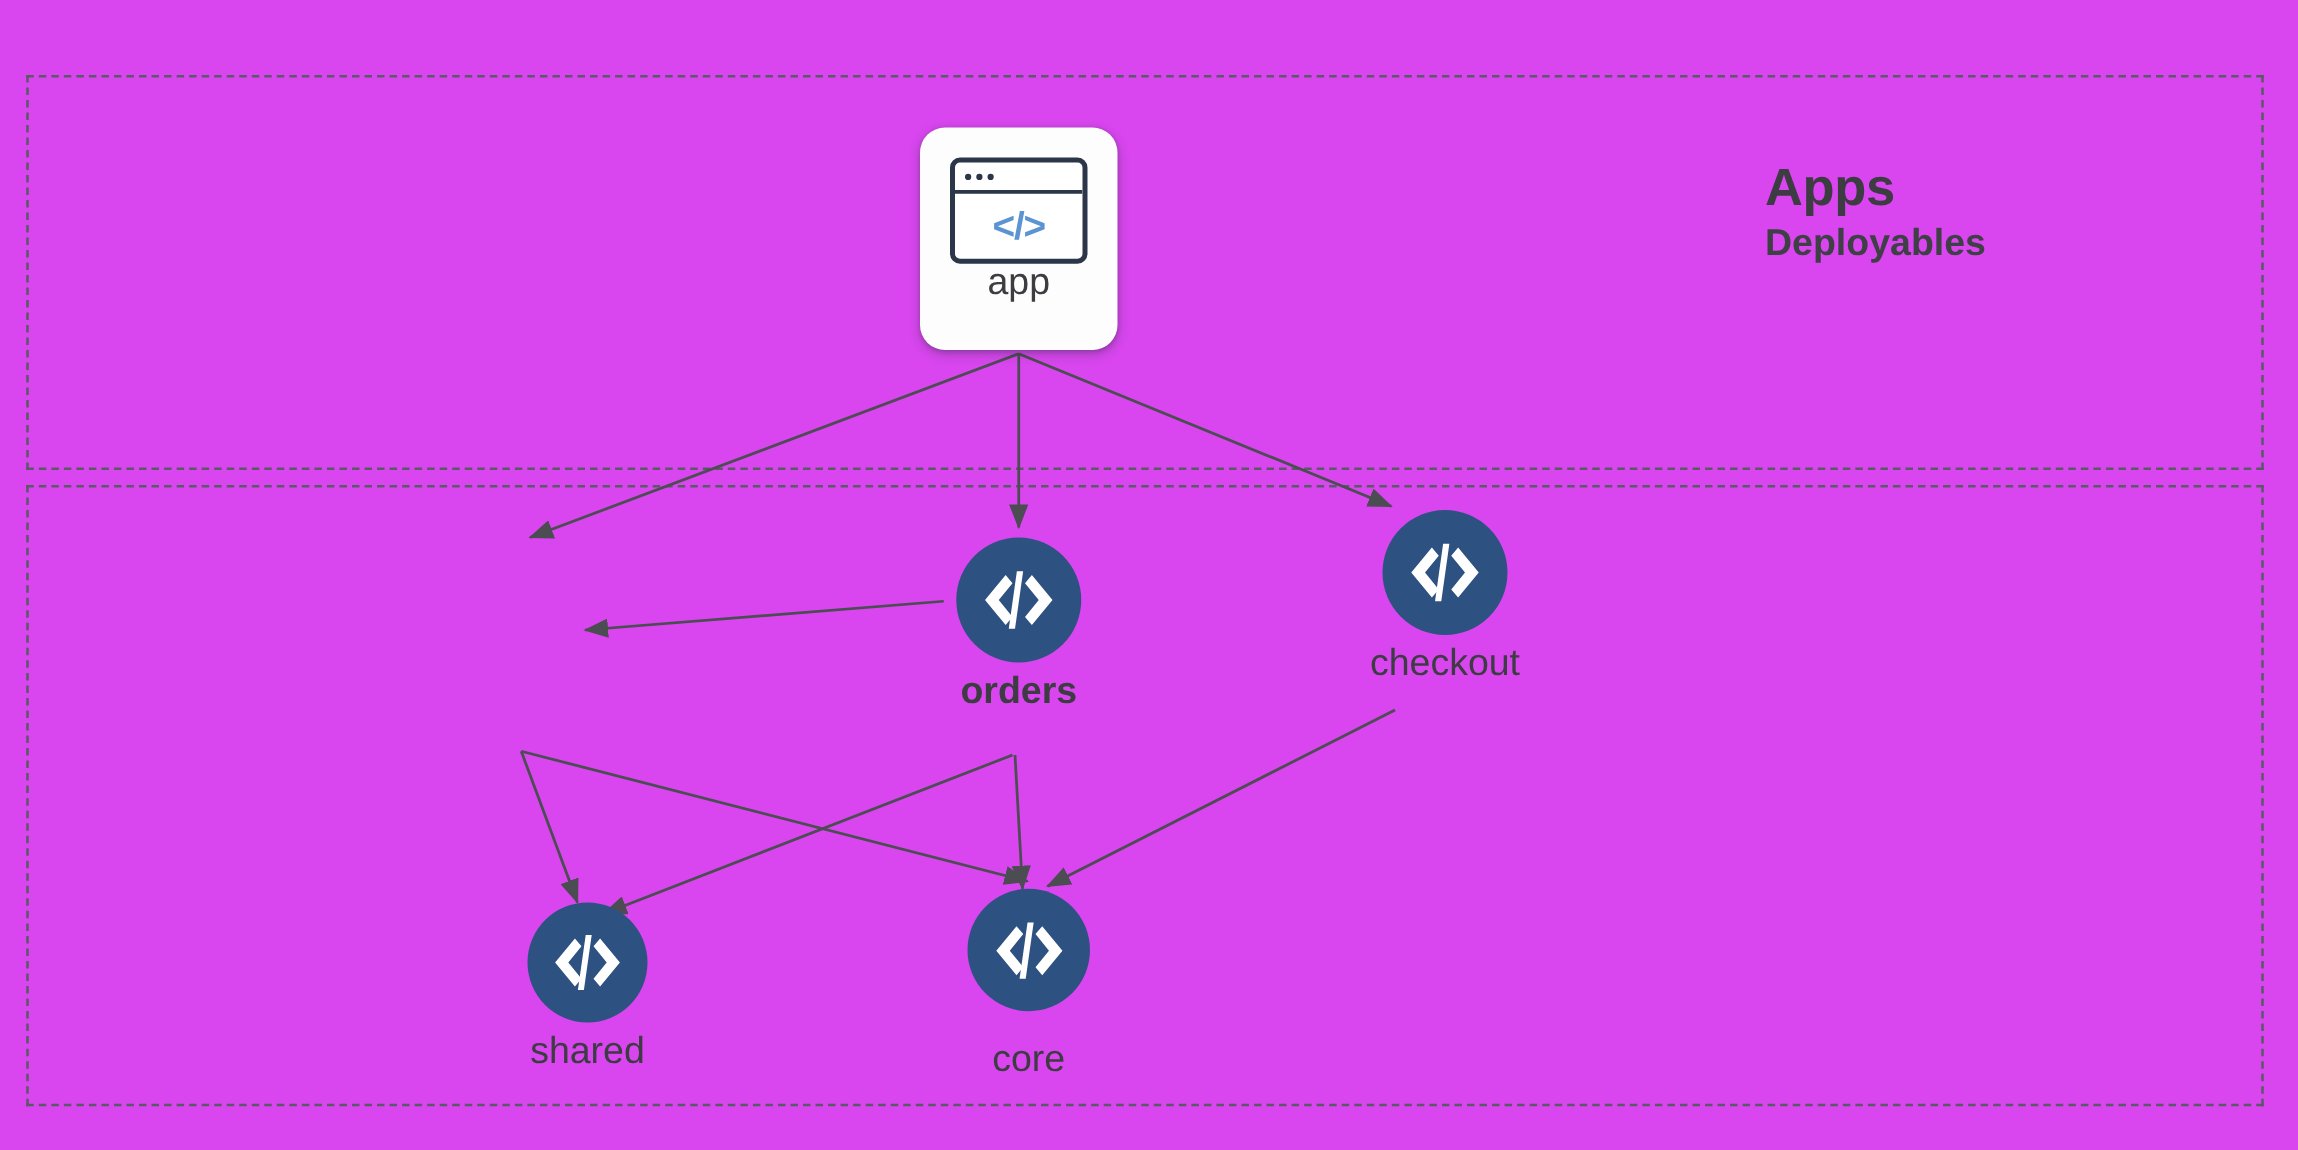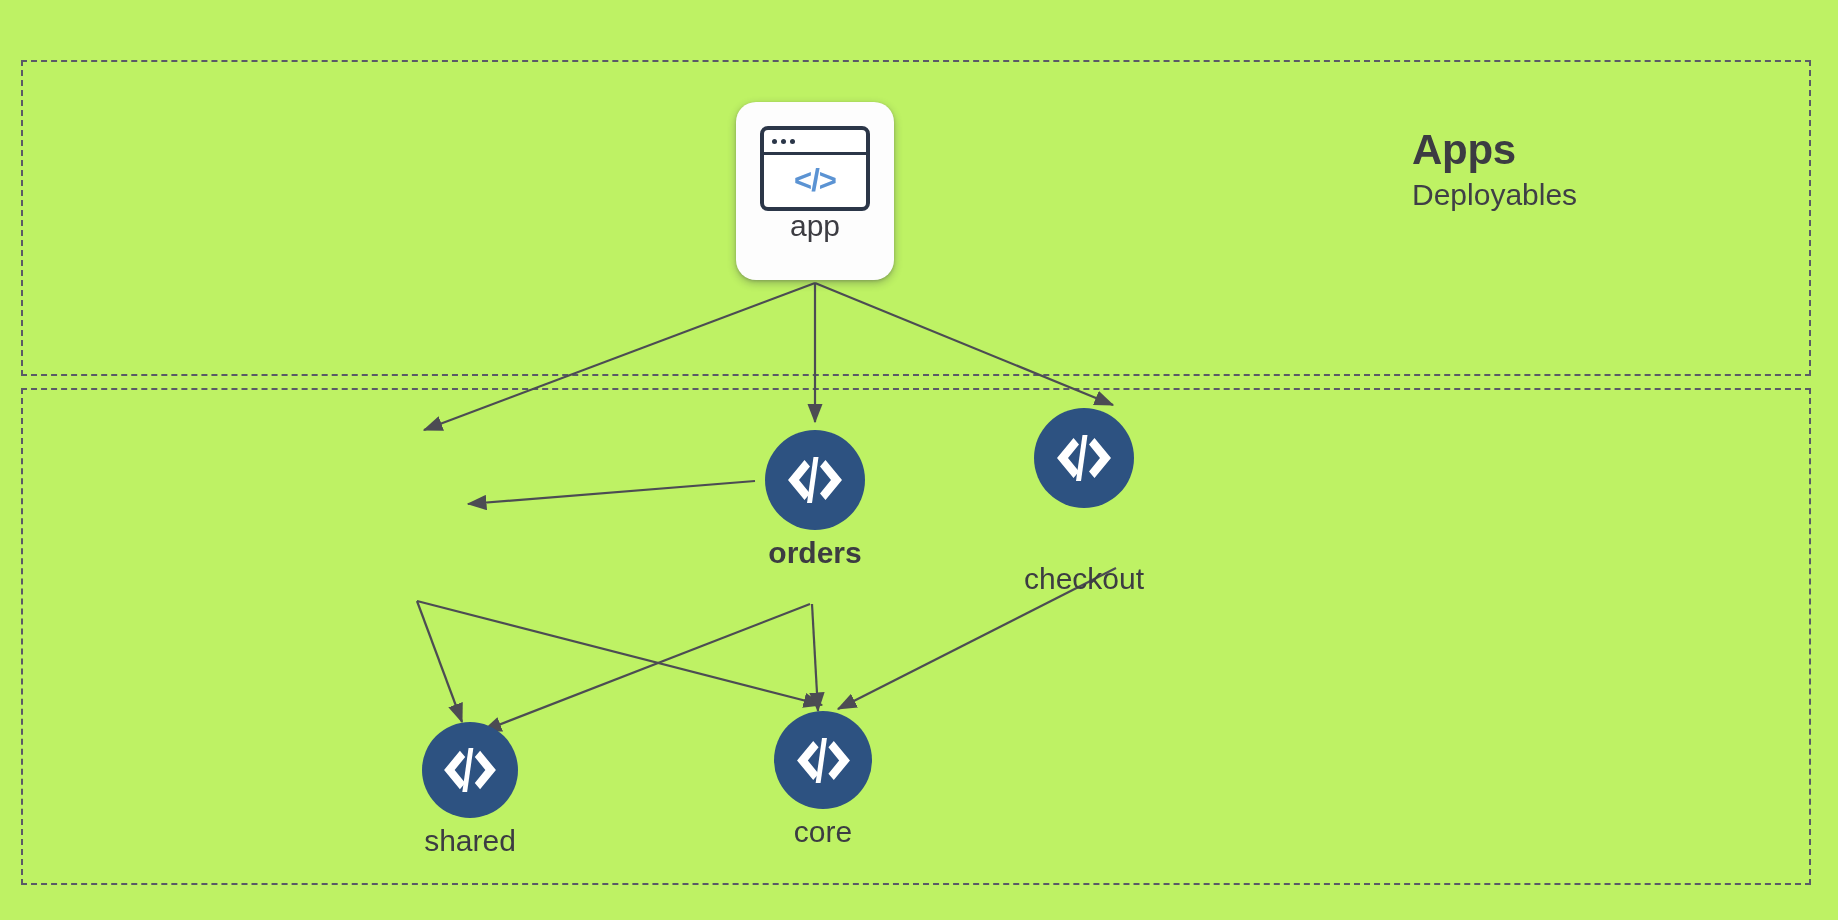--- a/index.html
+++ b/index.html
@@ -9,21 +9,21 @@
     background: #ffffff;
   }
   body {
     font-family: "Liberation Sans", sans-serif;
     -webkit-font-smoothing: antialiased;
   }
   #canvas {
     position: relative;
     width: 1838px;
     height: 920px;
-    background: #bef264;
+    background: #d946ef;
     overflow: hidden;
   }
 
   
   .zone {
     position: absolute;
     border: 2px dashed #5a5a66;
     box-sizing: border-box;
     background: transparent;
   }
@@ -38,21 +38,21 @@
   }
   .zone-legend .legend-title {
     font-size: 42px;
     font-weight: bold;
     line-height: 1.06;
     letter-spacing: -0.3px;
     color: #3c3c42;
   }
   .zone-legend .legend-sub {
     font-size: 30px;
-    font-weight: normal;
+    font-weight: bold;
     line-height: 1.2;
     color: #3f3f46;
     margin-top: 4px;
     text-align: center;
   }
   .zone-legend.small-sub .legend-sub {
     font-size: 26px;
     margin-top: 6px;
   }
   #legend-apps { left: 1412px; top: 128px; }
@@ -220,21 +220,21 @@
     <div class="lib-circle" style="width:100px;height:100px;">
       <svg width="66" height="50" viewBox="0 0 66 50" xmlns="http://www.w3.org/2000/svg">
         <path d="M22.5 5 L6 25 L22.5 45 L28 38.5 L17 25 L28 11.5 Z" fill="#ffffff"></path>
         <path d="M43.5 5 L60 25 L43.5 45 L38 38.5 L49 25 L38 11.5 Z" fill="#ffffff"></path>
         <path d="M36.5 2 L30 48 L25 48 L31.5 2 Z" fill="#ffffff"></path>
       </svg>
     </div>
     <div class="lib-label">orders</div>
   </div>
 
-  <div class="lib-node" style="left:984px; top:408px; width:200px;gap:48px;">
+  <div class="lib-node" style="left:1056px; top:408px; width:200px;">
     <div class="lib-circle" style="width:100px;height:100px;">
       <svg width="66" height="50" viewBox="0 0 66 50" xmlns="http://www.w3.org/2000/svg">
         <path d="M22.5 5 L6 25 L22.5 45 L28 38.5 L17 25 L28 11.5 Z" fill="#ffffff"></path>
         <path d="M43.5 5 L60 25 L43.5 45 L38 38.5 L49 25 L38 11.5 Z" fill="#ffffff"></path>
         <path d="M36.5 2 L30 48 L25 48 L31.5 2 Z" fill="#ffffff"></path>
       </svg>
     </div>
     <div class="lib-label">checkout</div>
   </div>
 
@@ -242,21 +242,21 @@
     <div class="lib-circle" style="width:96px;height:96px;">
       <svg width="64" height="48" viewBox="0 0 66 50" xmlns="http://www.w3.org/2000/svg">
         <path d="M22.5 5 L6 25 L22.5 45 L28 38.5 L17 25 L28 11.5 Z" fill="#ffffff"></path>
         <path d="M43.5 5 L60 25 L43.5 45 L38 38.5 L49 25 L38 11.5 Z" fill="#ffffff"></path>
         <path d="M36.5 2 L30 48 L25 48 L31.5 2 Z" fill="#ffffff"></path>
       </svg>
     </div>
     <div class="lib-label">shared</div>
   </div>
 
-  <div class="lib-node" style="left:723px; top:711px; width:200px;">
+  <div class="lib-node" style="left:723px; top:711px; width:200px;gap:16px;">
     <div class="lib-circle" style="width:98px;height:98px;">
       <svg width="65" height="49" viewBox="0 0 66 50" xmlns="http://www.w3.org/2000/svg">
         <path d="M22.5 5 L6 25 L22.5 45 L28 38.5 L17 25 L28 11.5 Z" fill="#ffffff"></path>
         <path d="M43.5 5 L60 25 L43.5 45 L38 38.5 L49 25 L38 11.5 Z" fill="#ffffff"></path>
         <path d="M36.5 2 L30 48 L25 48 L31.5 2 Z" fill="#ffffff"></path>
       </svg>
     </div>
     <div class="lib-label">core</div>
   </div>
 

